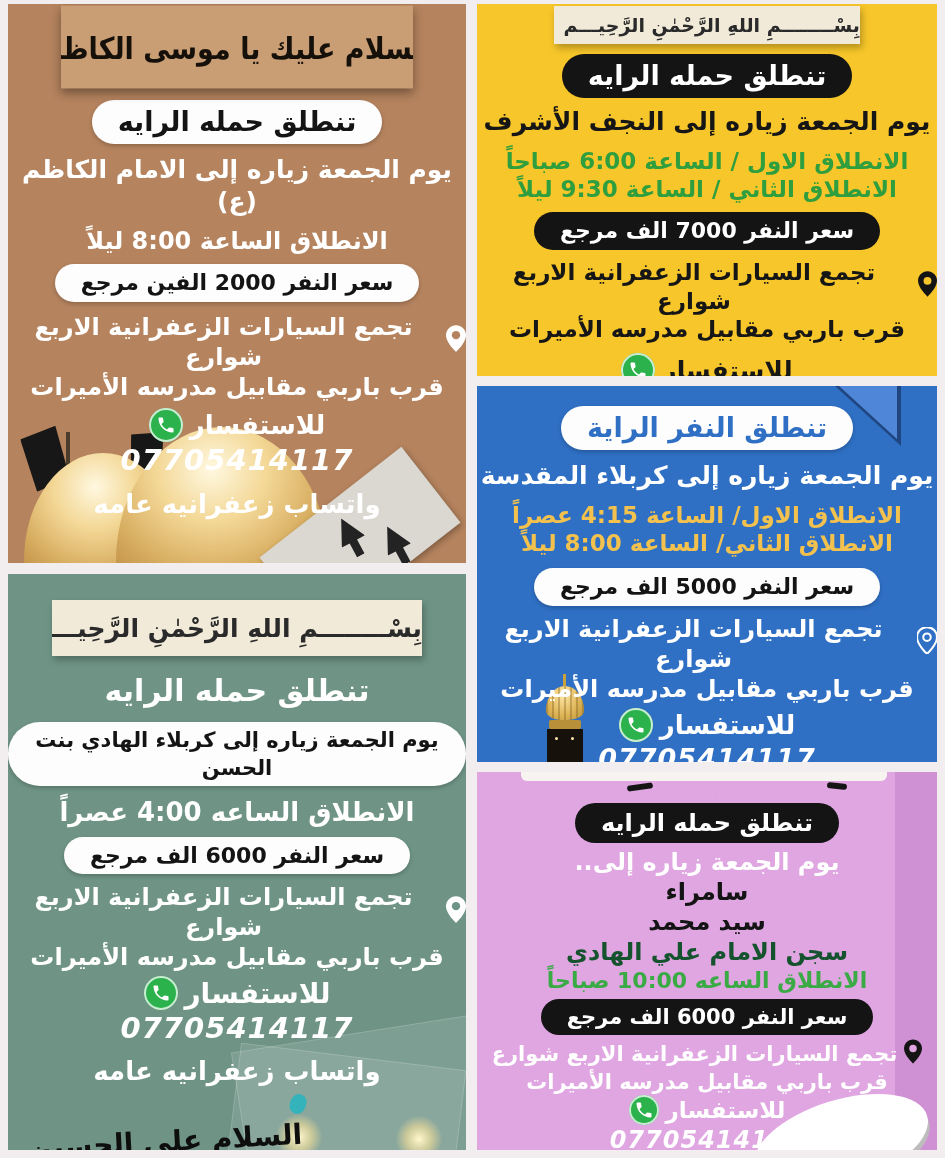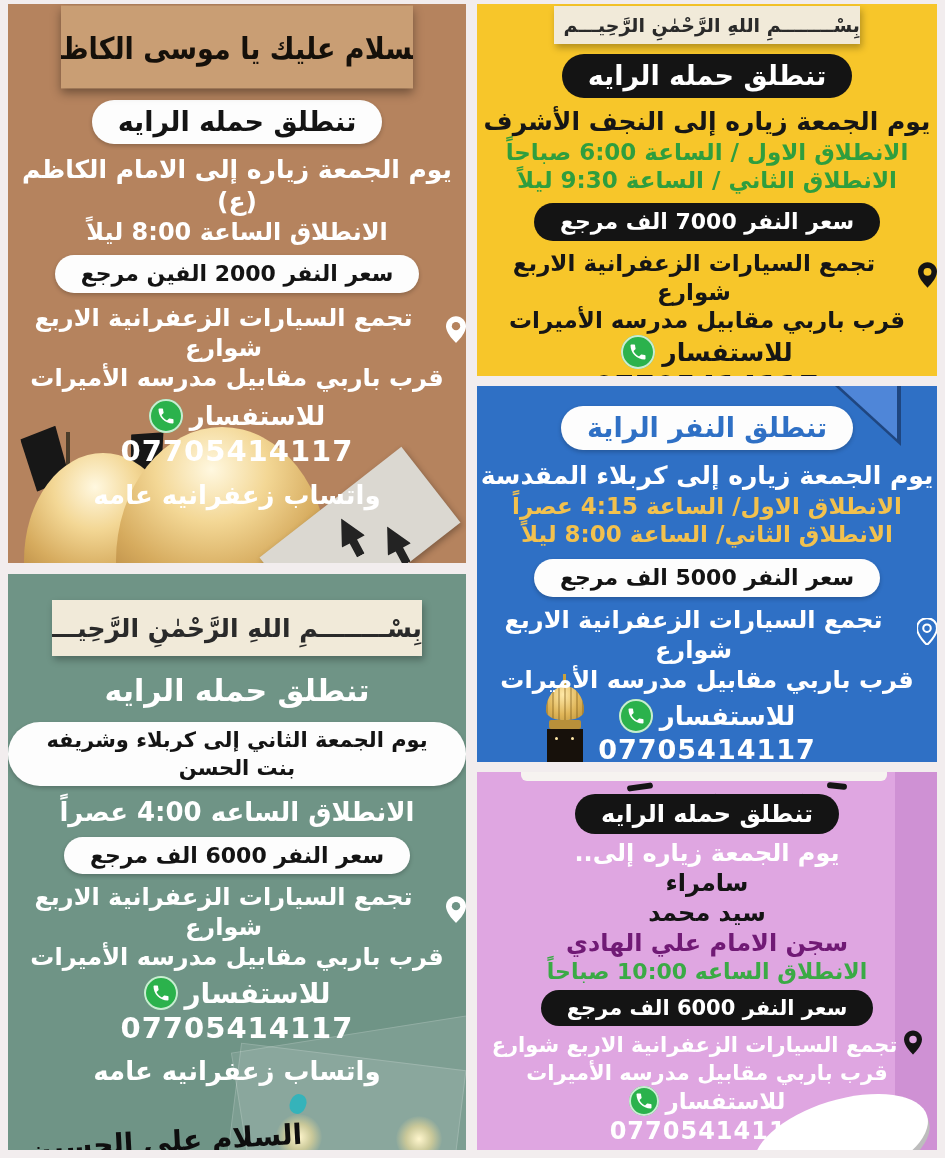--- a/index.html
+++ b/index.html
@@ -34,21 +34,21 @@
     display:flex;align-items:center;justify-content:flex-start;color:#2a2a2a;overflow:hidden;white-space:nowrap;
   }
   #najaf-strip{margin:2px auto 0;width:306px;height:38px;font-size:19px;}
   #sharifa-strip{margin:26px auto 0;width:370px;height:56px;font-size:25px;}
 
   .wa{display:inline-flex;align-items:center;justify-content:center;width:34px;height:34px;border-radius:50%;
       background:#2bb24c;box-shadow:0 0 0 2px rgba(255,255,255,.75) inset;flex:0 0 auto;}
   .wa svg{width:20px;height:20px;}
   .pin{flex:0 0 auto;}
 
-  .phone{letter-spacing:1px;}
+  .phone{letter-spacing:1px;font-style:italic;}
 
   
   .deco{position:absolute;inset:0;pointer-events:none;direction:ltr;}
 
   
   .dome{position:absolute;background:radial-gradient(ellipse at 45% 28%,#fff8e0 0%,#f3d795 34%,#d6ab5e 68%,#b3833e 100%);
         border-radius:50% 50% 8% 8% / 88% 88% 0 0;}
   #domeA{left:16px;bottom:-12px;width:158px;height:122px;}
   #domeB{left:108px;bottom:-16px;width:212px;height:152px;}
   .pole{position:absolute;width:4px;background:#4c3d2a;}
@@ -96,21 +96,21 @@
   .remnant .bar{position:absolute;top:0;left:44px;right:50px;height:9px;background:#f6f3f0;border-radius:0 0 6px 6px;}
   .remnant .arc{position:absolute;top:2px;left:238px;width:88px;height:30px;border-radius:50%;border-bottom:8px solid #151515;}
   .remnant .dash1{position:absolute;top:12px;left:150px;width:26px;height:6px;background:#151515;border-radius:3px;transform:rotate(-8deg);}
   .remnant .dash2{position:absolute;top:11px;left:350px;width:20px;height:6px;background:#151515;border-radius:3px;transform:rotate(6deg);}
   #pink-band{position:absolute;top:0;right:0;bottom:0;width:42px;background:rgba(173,95,183,.30);}
   #swoosh1{position:absolute;right:6px;bottom:-34px;width:180px;height:84px;background:#ffffff;border-radius:50%;
            transform:rotate(-17deg);box-shadow:0 6px 0 0 #bdbdbd;}
   #swoosh2{position:absolute;right:40px;bottom:-46px;width:150px;height:70px;background:#e9e9e9;border-radius:50%;transform:rotate(-22deg);} .fs21{font-size:21px;} .fs22{font-size:22px;} .fs23{font-size:23px;}
   .fs24{font-size:24px;} .fs25{font-size:25px;} .fs26{font-size:26px;} .fs27{font-size:27px;}
   .fs28{font-size:28px;} .fs29{font-size:29px;} .fs30{font-size:30px;}
-  .mt2{margin-top:0;} .mt4{margin-top:4px;} .mt6{margin-top:6px;} .mt8{margin-top:8px;}
+  .mt2{margin-top:9px;} .mt4{margin-top:4px;} .mt6{margin-top:6px;} .mt8{margin-top:8px;}
   .mt10{margin-top:10px;} .mt12{margin-top:12px;} .mt16{margin-top:16px;}
   .mt20{margin-top:20px;}
   .green-t{color:#2f9e3e;} .yellow-t{color:#f2c14e;} .green-t2{color:#3aaa45;}
   .blue-t{color:#2f70c5;}
   .content{position:relative;z-index:2;}
 </style>
 </head>
 <body>
 
 <div class="panel" id="p-kadhim">
@@ -237,21 +237,21 @@
     </div>
   </div>
 </div>
 
 <div class="panel" id="p-sharifa">
   <div class="content">
     <div class="strip" id="sharifa-strip">
       <span>بِسْــــــــمِ اللهِ الرَّحْمٰنِ الرَّحِيـــم</span>
     </div>
     <div class="line fs30 mt16">تنطلق حمله الرايه</div>
-    <div class="mt12"><span class="pill pill-white fs21">يوم الجمعة الثاني إلى كربلاء وشريفه بنت الحسن</span></div>
+    <div class="mt12"><span class="pill pill-white fs21">يوم الجمعة زياره إلى كربلاء الهادي بنت الحسن</span></div>
     <div class="line fs26 mt10">الانطلاق الساعه 4:00 عصراً</div>
     <div class="mt8"><span class="pill pill-white fs22">سعر النفر 6000 الف مرجع</span></div>
     <div class="iconrow fs24 mt8">
       <span class="pin">
         <svg width="20" height="27" viewBox="0 0 24 32">
             <path d="M12 0C5.4 0 0 5.4 0 12c0 9 12 20 12 20s12-11 12-20C24 5.4 18.6 0 12 0z" fill="#ffffff"></path>
             <circle cx="12" cy="12" r="5" fill="#6f9486"></circle>
           </svg>
       </span>
       <span class="line">تجمع السيارات الزعفرانية الاربع شوارع</span>
@@ -283,21 +283,21 @@
     <div class="bar"></div>
     <div class="arc"></div>
     <div class="dash1"></div>
     <div class="dash2"></div>
   </div>
   <div class="content">
     <div class="mt2"><span class="pill pill-black fs24">تنطلق حمله الرايه</span></div>
     <div class="line fs24 mt4">يوم الجمعة زياره إلى..</div>
     <div class="line fs24" style="color:#141414;">سامراء</div>
     <div class="line fs24" style="color:#141414;">سيد محمد</div>
-    <div class="line fs24" style="color:#701a75;">سجن الامام علي الهادي</div>
+    <div class="line fs24" style="color:#14532d;">سجن الامام علي الهادي</div>
     <div class="line fs22 green-t2">الانطلاق الساعه 10:00 صباحاً</div>
     <div class="mt4"><span class="pill pill-black fs21">سعر النفر 6000 الف مرجع</span></div>
     <div class="iconrow fs21 mt4">
       <span class="pin">
         <svg width="18" height="25" viewBox="0 0 24 32">
             <path d="M12 0C5.4 0 0 5.4 0 12c0 9 12 20 12 20s12-11 12-20C24 5.4 18.6 0 12 0z" fill="#141414"></path>
             <circle cx="12" cy="12" r="5" fill="#dfa6e1"></circle>
           </svg>
       </span>
       <span class="line">تجمع السيارات الزعفرانية الاربع شوارع</span>

